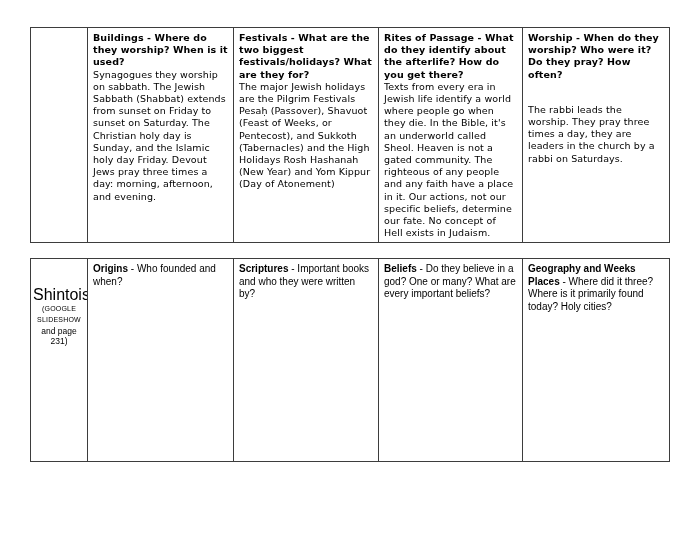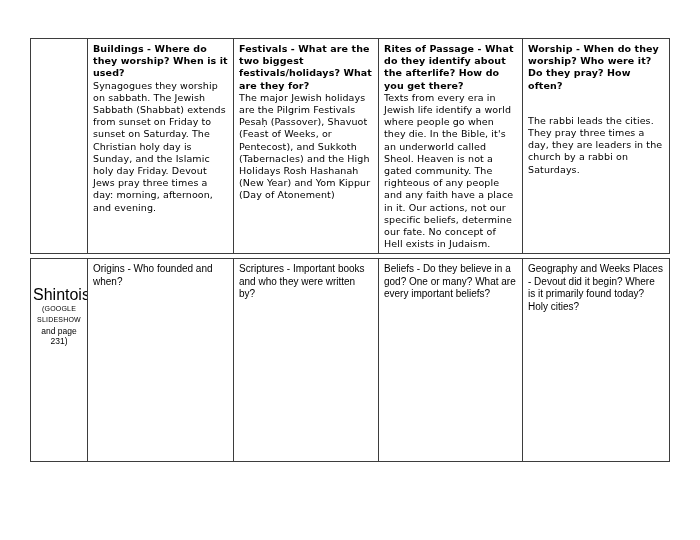--- a/index.html
+++ b/index.html
@@ -18,38 +18,38 @@
     left: 30px;
     background: #ffffff;
   }
   table.grid td {
     border: 1.5px solid #3d3d3d;
     vertical-align: top;
     padding: 4px 5px 3px 5px;
     overflow: hidden;
   }
   
-  .top-table { top: 38px; width: 639px; height: 214px; padding-left: 46px; }
+  .top-table { top: 27px; width: 639px; height: 214px; padding-left: 46px; }
   .top-table td {
     font-family: "DejaVu Sans", sans-serif;
     font-size: 9.5px;
     line-height: 12.2px;
     letter-spacing: 0.1px;
   }
   .cell-hdr { font-weight: bold; }
   .cell-body {}
   .body-gap { margin-top: 23px; }
   
   .bottom-table { top: 258px; width: 639px; height: 204px; }
   .bottom-table td {
     font-family: "Liberation Sans", sans-serif;
     font-size: 10px;
     line-height: 12.5px;
   }
-  .lead { font-weight: normal; }
+  .lead { font-weight: bold; }
   .shinto-cell {
     text-align: center;
     padding-top: 30px !important;
     padding-left: 2px !important;
     padding-right: 2px !important;
   }
   .shinto-name { font-weight: normal; font-size: 16px; margin-bottom: 1px; }
   .shinto-note { font-size: 8.5px; line-height: 10.5px; }
   .shinto-note .caps { font-size: 7px; letter-spacing: 0.2px; }
 </style>
@@ -76,21 +76,21 @@
       <td>
         <div class="cell-hdr">Festivals - What are the two biggest festivals/holidays? What are they for?</div>
         <div class="cell-body">The major Jewish holidays are the Pilgrim Festivals Pesaḥ (Passover), Shavuot (Feast of Weeks, or Pentecost), and Sukkoth (Tabernacles) and the High Holidays Rosh Hashanah (New Year) and Yom Kippur (Day of Atonement)</div>
       </td>
       <td>
         <div class="cell-hdr">Rites of Passage - What do they identify about the afterlife? How do you get there?</div>
         <div class="cell-body">Texts from every era in Jewish life identify a world where people go when they die. In the Bible, it's an underworld called Sheol. Heaven is not a gated community. The righteous of any people and any faith have a place in it. Our actions, not our specific beliefs, determine our fate. No concept of Hell exists in Judaism.</div>
       </td>
       <td>
         <div class="cell-hdr">Worship - When do they worship? Who were it? Do they pray? How often?</div>
-        <div class="cell-body body-gap">The rabbi leads the cities. They pray three times a day, they are leaders in the church by a rabbi on Saturdays.</div>
+        <div class="cell-body body-gap">The rabbi leads the worship. They pray three times a day, they are leaders in the church by a rabbi on Saturdays.</div>
       </td>
     </tr>
   </tbody>
     </table>
 
   <table class="grid bottom-table">
     <colgroup>
       <col style="width:57px">
         <col style="width:146px">
         <col style="width:145px">
@@ -109,19 +109,19 @@
       <td>
         <span class="lead">Origins</span><span> - Who founded and when?</span>
       </td>
       <td>
         <span class="lead">Scriptures</span><span> - Important books and who they were written by?</span>
       </td>
       <td>
         <span class="lead">Beliefs</span><span> - Do they believe in a god? One or many? What are every important beliefs?</span>
       </td>
       <td>
-        <span class="lead">Geography and Weeks Places</span><span> - Devout did it begin? Where is it primarily found today? Holy cities?</span>
+        <span class="lead">Geography and Weeks Places</span><span> - Where did it three? Where is it primarily found today? Holy cities?</span>
       </td>
     </tr>
   </tbody>
     </table>
 
 </div>
 
 </body></html>

